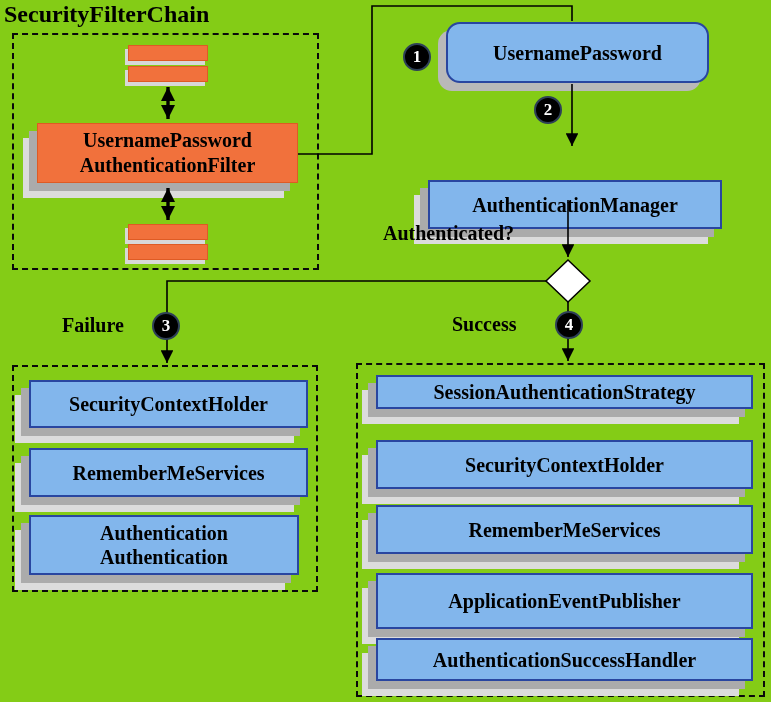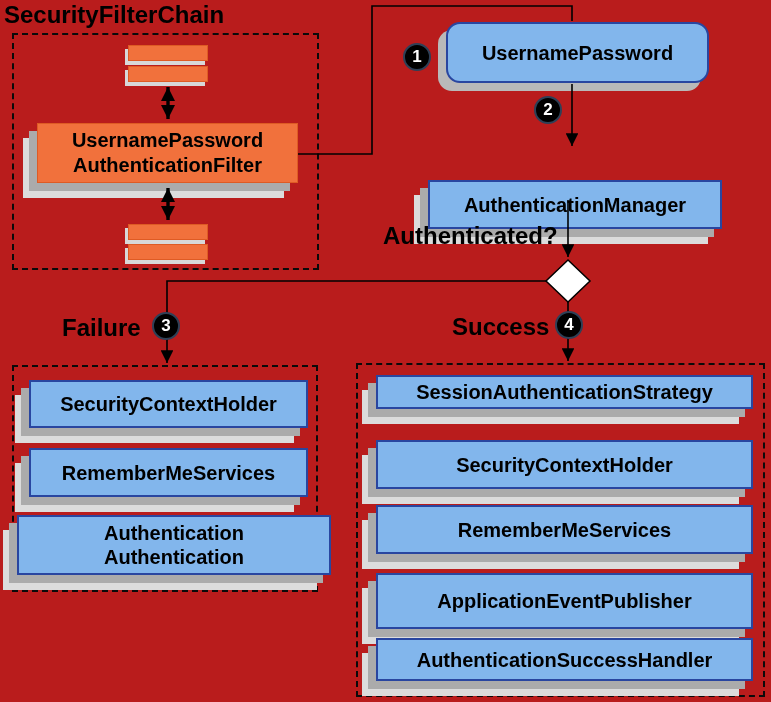--- a/index.html
+++ b/index.html
@@ -1,21 +1,21 @@
 <!DOCTYPE html>
 <html><head>
 <meta charset="utf-8">
 <style>
   html, body { margin: 0; padding: 0; background: #ffffff; }
   #canvas {
     position: relative;
     width: 771px;
     height: 702px;
-    background: #b91c1c;
-    font-family: Liberation Sans, sans-serif;
+    background: #84cc16;
+    font-family: Liberation Serif, serif;
     color: #000;
     overflow: hidden;
   }
   .dashed-box {
     position: absolute;
     border: 2px dashed #0a0a0a;
     background: transparent;
     box-sizing: border-box;
   }
   .title {
@@ -80,21 +80,21 @@
     font-weight: bold;
     font-size: 17px;
     display: flex;
     align-items: center;
     justify-content: center;
     z-index: 5;
   }
   .flow-label {
     position: absolute;
     font-weight: bold;
-    font-size: 24px;
+    font-size: 20px;
     white-space: nowrap;
     z-index: 4;
   }
   #connector-layer {
     position: absolute;
     left: 0; top: 0;
     width: 771px; height: 702px;
     z-index: 3;
     pointer-events: none;
   }
@@ -128,21 +128,21 @@
   </div>
 
   <div class="dashed-box box-layer" style="left:12px; top:365px; width:306px; height:227px;"></div>
 
   <div class="blue-box box-layer" style="left:29px; top:380px; width:279px; height:48px;">
     <span>SecurityContextHolder</span>
   </div>
   <div class="blue-box box-layer" style="left:29px; top:448px; width:279px; height:49px;">
     <span>RememberMeServices</span>
   </div>
-  <div class="blue-box box-layer" style="left:17px; top:515px; width:314px; height:60px;">
+  <div class="blue-box box-layer" style="left:29px; top:515px; width:270px; height:60px;">
     <span>Authentication</span>
     <span>Authentication</span>
   </div>
 
   <div class="dashed-box box-layer" style="left:356px; top:363px; width:409px; height:334px;"></div>
 
   <div class="blue-box box-layer" style="left:376px; top:375px; width:377px; height:34px;">
     <span>SessionAuthenticationStrategy</span>
   </div>
   <div class="blue-box box-layer" style="left:376px; top:440px; width:377px; height:49px;">

